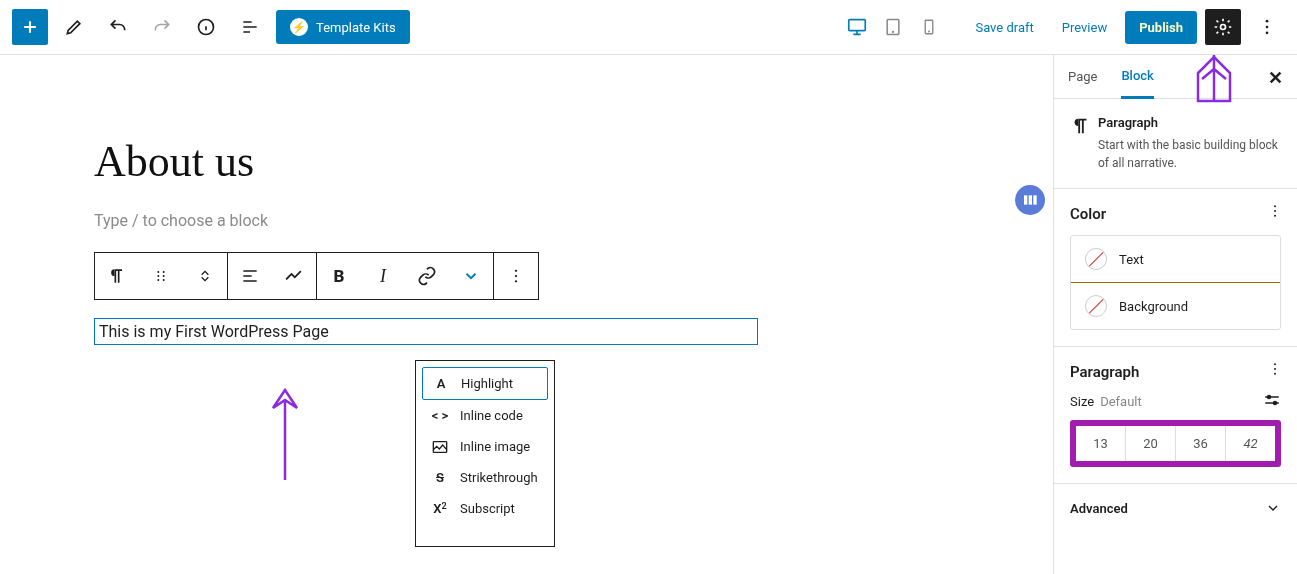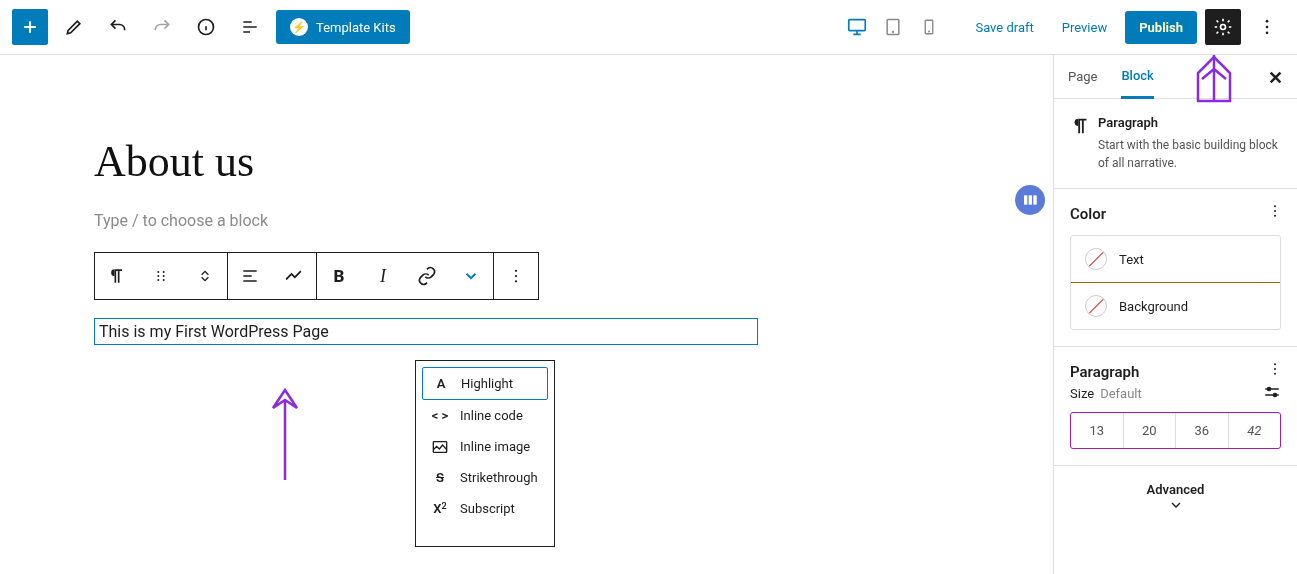--- a/index.html
+++ b/index.html
@@ -63,28 +63,28 @@
 .sb-panel { padding: 16px; border-bottom: 1px solid #e0e0e0; position: relative; }
 .sb-panel h4 { font-size: 15px; font-weight: 600; }
 .sb-panel .dots { position: absolute; right: 14px; top: 14px; cursor: pointer; }
 
 .color-box { border: 1px solid #ddd; border-radius: 3px; margin-top: 12px; }
 .color-row { display: flex; align-items: center; gap: 12px; padding: 12px 14px; cursor: pointer; }
 .color-row:first-child { border-bottom: 1px solid #a16207; }
 .color-swatch { width: 22px; height: 22px; border-radius: 50%; border: 1px solid #ccc; position: relative; overflow: hidden; }
 .color-swatch::after { content: ''; position: absolute; width: 140%; height: 1px; background: #cc3333; top: 50%; left: -20%; transform: rotate(-45deg); }
 
-.size-row { display: flex; align-items: center; gap: 6px; margin-top: 4px; font-size: 13px; }
+.size-row { display: flex; align-items: center; gap: 6px; margin-top: 12px; font-size: 13px; }
 .size-row .def { color: #888; }
 .size-row .slider-ic { margin-left: auto; cursor: pointer; }
-.size-opts { display: flex; border: 1px solid #a21caf; border-radius: 3px; margin-top: 10px; }
+.size-opts { display: flex; border: 6px solid #a21caf; border-radius: 3px; margin-top: 10px; }
 .size-opt { flex: 1; text-align: center; padding: 10px 0; font-size: 13px; cursor: pointer; border-right: 1px solid #ddd; color: #555; }
 .size-opt:last-child { border-right: none; font-style: italic; }
 
-.adv-panel { padding: 16px; display: flex; align-items: center; justify-content: space-between; cursor: pointer; flex-direction: column; }
+.adv-panel { padding: 16px; display: flex; align-items: center; justify-content: space-between; cursor: pointer; }
 .adv-panel h4 { font-size: 13px; font-weight: 600; }
 </style>
 </head>
 <body>
 
 <div class="topbar">
   <div class="icon-btn primary">
     <svg width="20" height="20" viewBox="0 0 24 24" fill="none" stroke="#fff" stroke-width="2.5">
         <path d="M12 5v14M5 12h14"></path>
       </svg>

